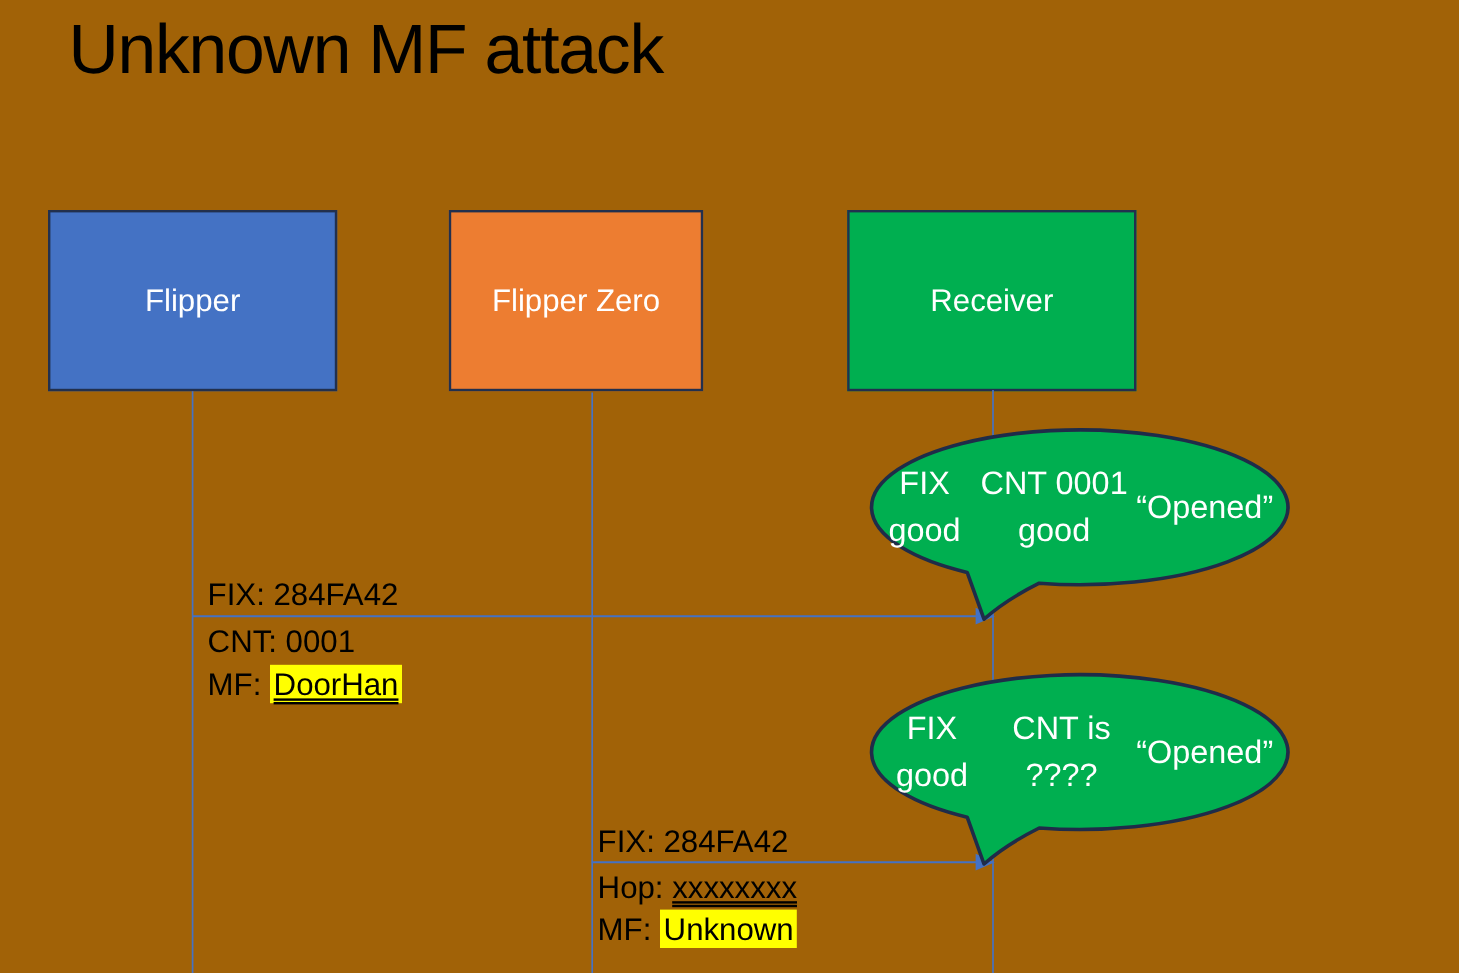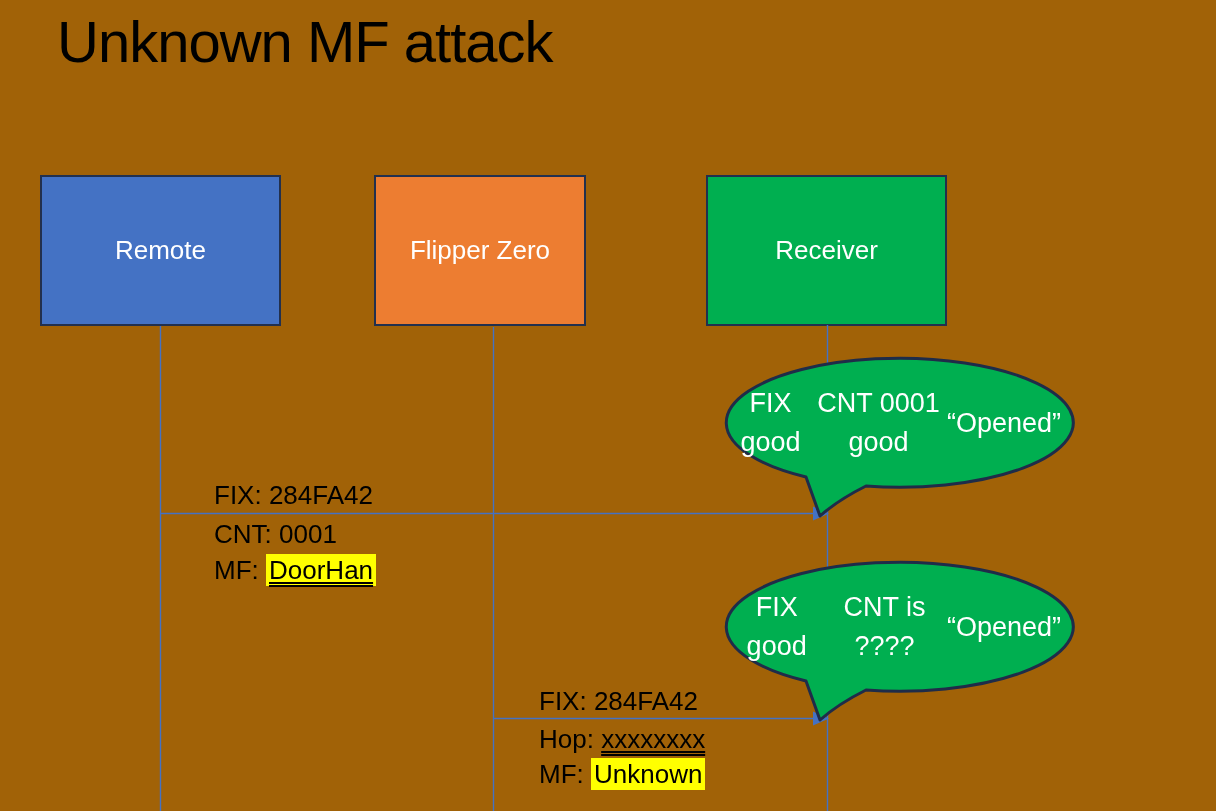--- a/index.html
+++ b/index.html
@@ -15,21 +15,21 @@
   .actor{
     position:absolute;top:175px;height:151px;box-sizing:border-box;
     border:2.5px solid #22304E;display:flex;align-items:center;justify-content:center;
     color:#fff;font-size:26px;
   }
   .actor-remote{left:40px;width:241px;background:#4472C4;}
   .actor-flipper{left:374px;width:212px;background:#ED7D31;}
   .actor-receiver{left:706px;width:241px;background:#00AF50;}
   svg.diagram{position:absolute;left:0;top:0;}
   .msg-label{
-    position:absolute;font-size:26px;color:#000;line-height:34px;white-space:nowrap;margin-left:41px;
+    position:absolute;font-size:26px;color:#000;line-height:34px;white-space:nowrap;
   }
   .m1-fix{left:173px;top:478px;}
   .m1-cnt{left:173px;top:517px;}
   .m1-mf{left:173px;top:553px;}
   .m2-fix{left:498px;top:684px;}
   .m2-hop{left:498px;top:722px;}
   .m2-mf{left:498px;top:757px;}
   .hl{background:#FFFF00;padding:1px 3px;}
   .wavy{
     text-decoration-line:underline;text-decoration-style:wavy;
@@ -51,21 +51,21 @@
   .bt2{top:566px;}
 </style>
 </head>
 <body>
 
 <div class="slide">
 
   <div class="title">Unknown MF attack</div>
 
   <div class="actor actor-remote">
-    <span>Remote</span>
+    <span>Flipper</span>
   </div>
   <div class="actor actor-flipper">
     <span>Flipper Zero</span>
   </div>
   <div class="actor actor-receiver">
     <span>Receiver</span>
   </div>
 
   <svg class="diagram" width="1216" height="811" viewBox="0 0 1216 811">
 

